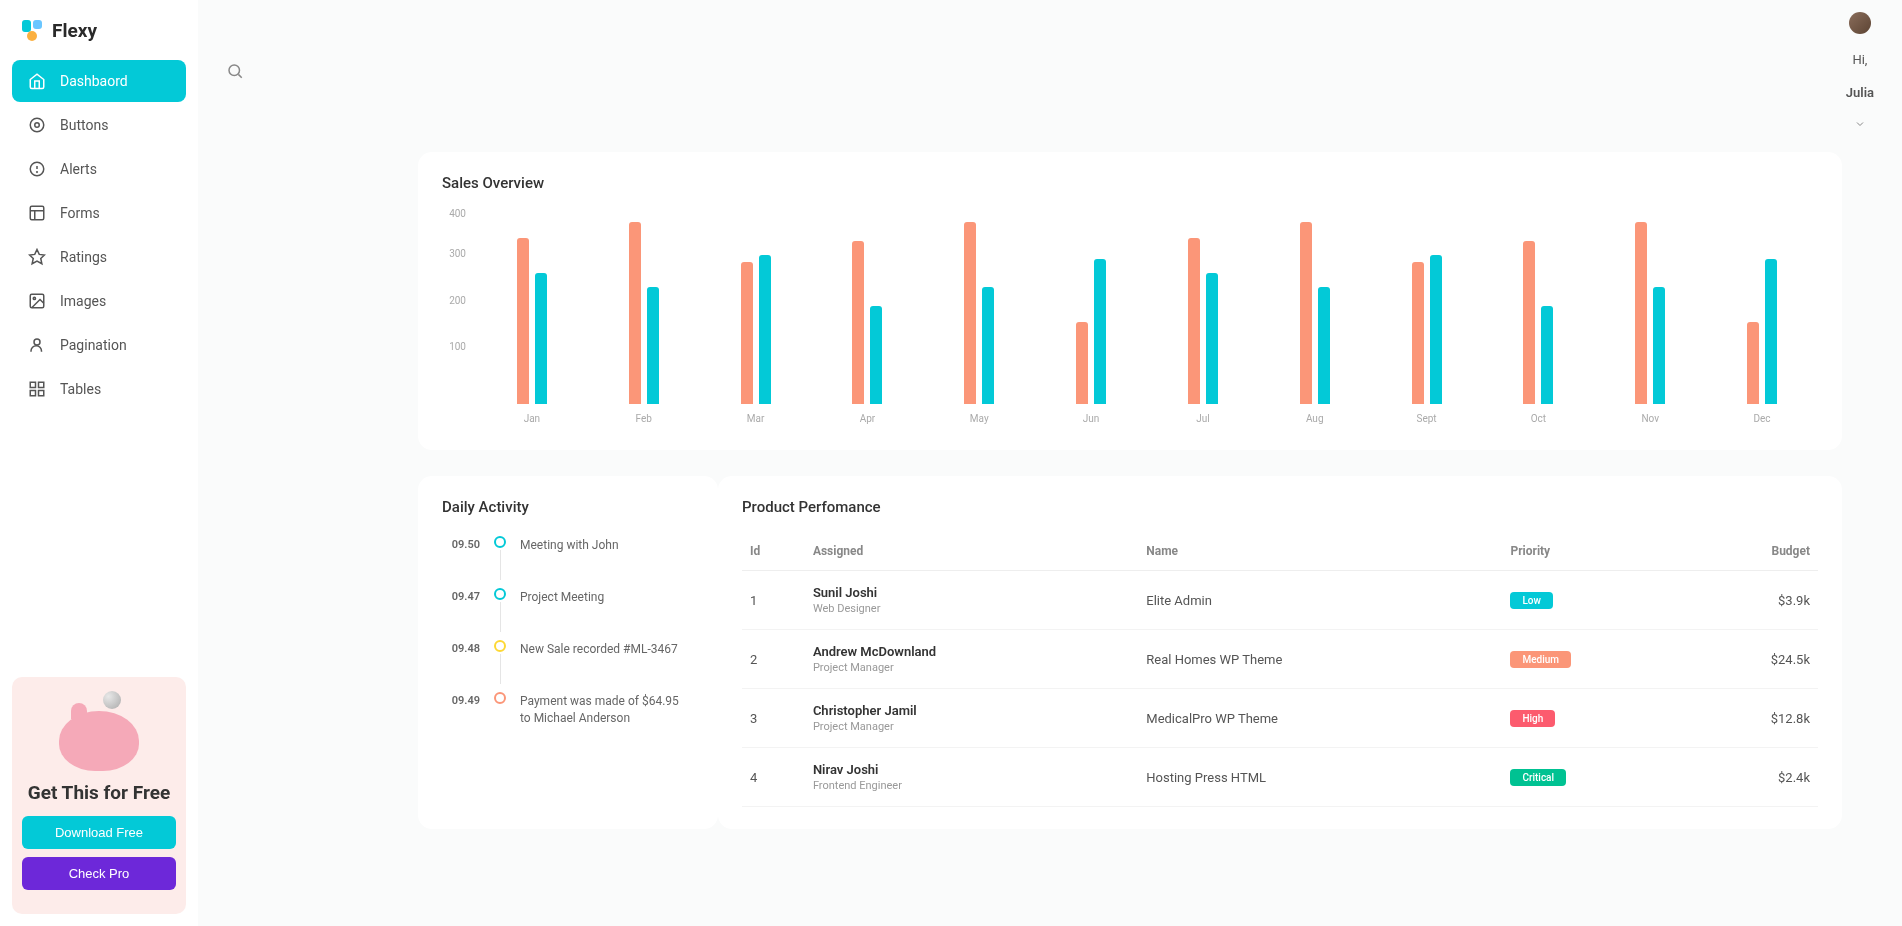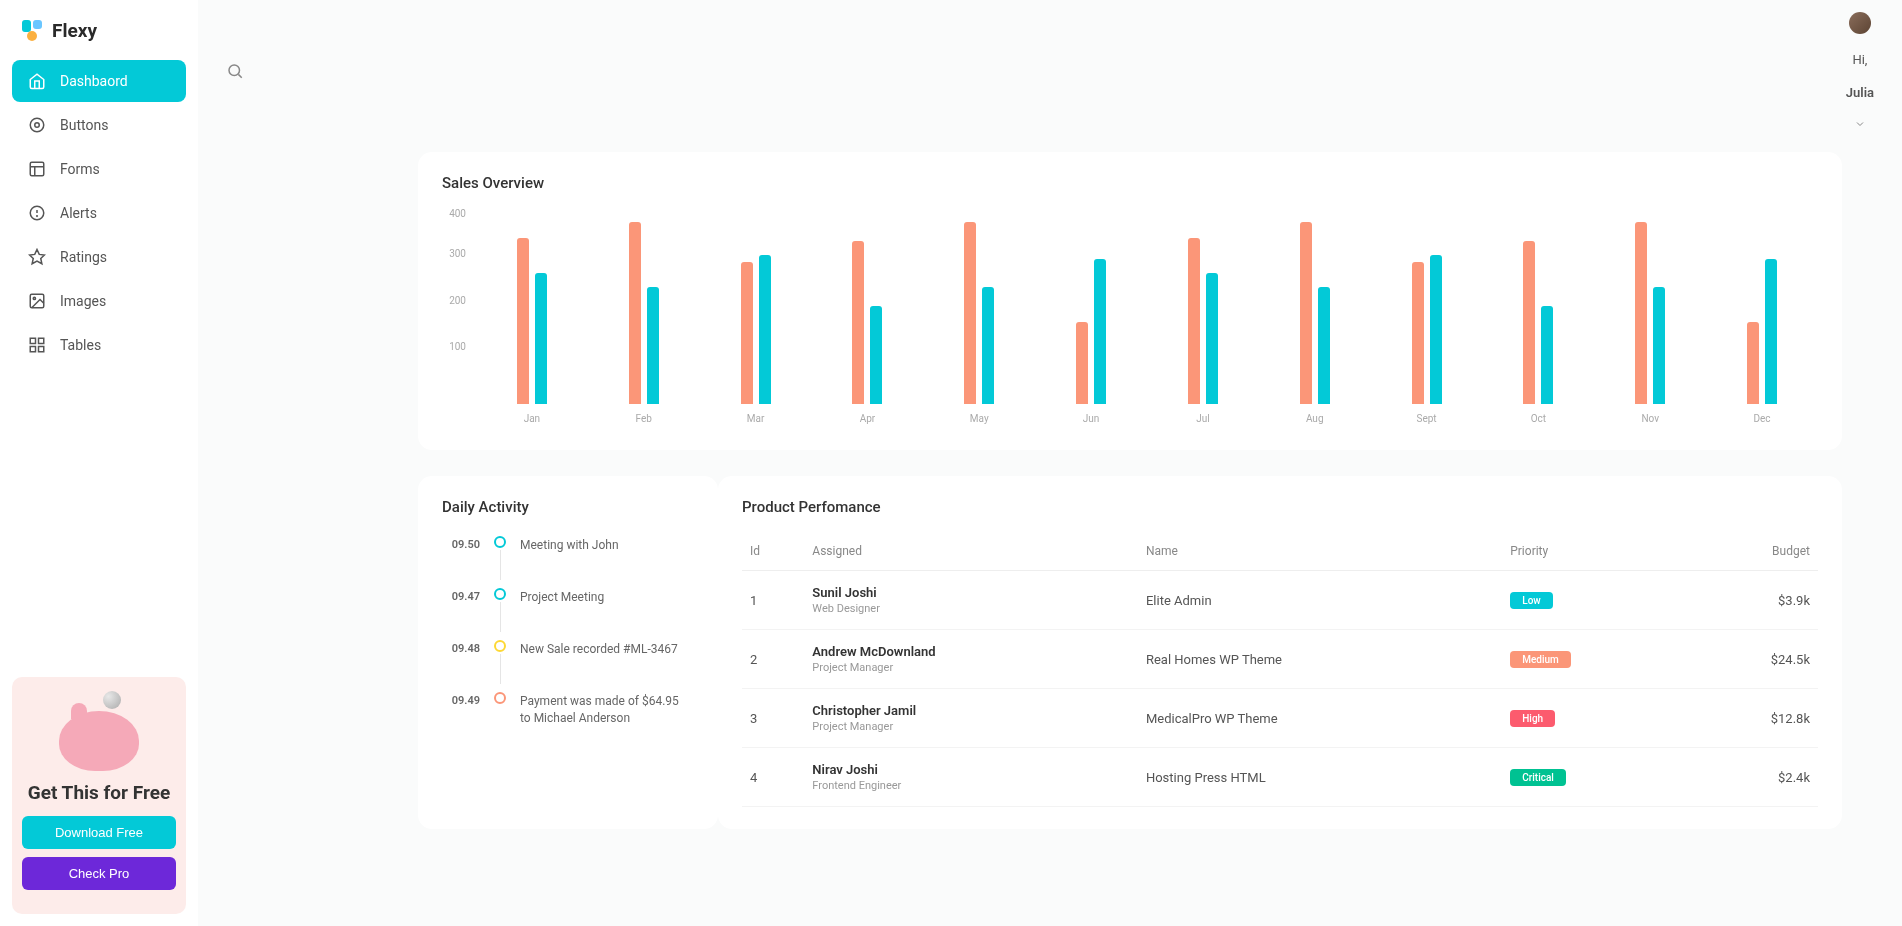--- a/index.html
+++ b/index.html
@@ -42,21 +42,21 @@
 .row2 { display:flex; }
 .card-activity { width:300px; }
 .card-perf { flex:1; }
 .timeline-item { display:flex; gap:14px; margin-bottom:8px; align-items:flex-start; }
 .timeline-time { width:38px; font-size:11px; color:#666; font-weight:600; padding-top:2px; text-align:right; }
 .timeline-marker { display:flex; flex-direction:column; align-items:center; }
 .dot { width:12px; height:12px; border-radius:50%; border:2px solid; background:#fff; }
 .line { width:1px; flex:1; min-height:30px; background:#e5e5e5; margin-top:2px; }
 .timeline-text { font-size:12px; color:#666; max-width:170px; padding-top:1px; line-height:1.4; }
 table { width:100%; border-collapse:collapse; }
-th { text-align:left; font-weight:400; font-size:12px; color:#888; padding:12px 8px; border-bottom:1px solid #eee; }
+th { text-align:left; font-weight:700; font-size:12px; color:#888; padding:12px 8px; border-bottom:1px solid #eee; }
 th:last-child, td:last-child { text-align:right; }
 td { padding:14px 8px; border-bottom:1px solid #f3f3f3; font-size:13px; color:#555; vertical-align:middle; }
 .pname { font-weight:600; color:#333; font-size:13px; }
 .prole { font-size:11px; color:#999; margin-top:2px; }
 .badge { display:inline-block; padding:3px 12px; border-radius:4px; color:#fff; font-size:10px; font-weight:500; }
 svg { display:block; }
 </style>
 </head>
 <body>
 
@@ -86,54 +86,63 @@
           <svg width="18" height="18" viewBox="0 0 24 24" fill="none" stroke="currentColor" stroke-width="2">
             <circle cx="12" cy="12" r="9"></circle>
             <circle cx="12" cy="12" r="3"></circle>
           </svg>
         </span>
         <span class="nav-label">Buttons</span>
       </div>
       <div class="nav-item">
         <span class="nav-icon">
           <svg width="18" height="18" viewBox="0 0 24 24" fill="none" stroke="currentColor" stroke-width="2">
+            <circle cx="12" cy="12" r="9"></circle>
+            <line x1="12" y1="8" x2="12" y2="12"></line>
+            <circle cx="12" cy="16" r="0.5" fill="currentColor"></circle>
+          </svg>
+        </span>
+        <span class="nav-label">Alerts</span>
+      </div>
+      <div class="nav-item">
+        <span class="nav-icon">
+          <svg width="18" height="18" viewBox="0 0 24 24" fill="none" stroke="currentColor" stroke-width="2">
             <rect x="3" y="3" width="18" height="18" rx="2"></rect>
             <line x1="3" y1="9" x2="21" y2="9"></line>
             <line x1="9" y1="9" x2="9" y2="21"></line>
           </svg>
         </span>
         <span class="nav-label">Forms</span>
       </div>
       <div class="nav-item">
         <span class="nav-icon">
           <svg width="18" height="18" viewBox="0 0 24 24" fill="none" stroke="currentColor" stroke-width="2">
-            <circle cx="12" cy="12" r="9"></circle>
-            <line x1="12" y1="8" x2="12" y2="12"></line>
-            <circle cx="12" cy="16" r="0.5" fill="currentColor"></circle>
-          </svg>
-        </span>
-        <span class="nav-label">Alerts</span>
-      </div>
-      <div class="nav-item">
-        <span class="nav-icon">
-          <svg width="18" height="18" viewBox="0 0 24 24" fill="none" stroke="currentColor" stroke-width="2">
             <polygon points="12 2 15 8.5 22 9.3 17 14 18.5 21 12 17.5 5.5 21 7 14 2 9.3 9 8.5"></polygon>
           </svg>
         </span>
         <span class="nav-label">Ratings</span>
       </div>
       <div class="nav-item">
         <span class="nav-icon">
           <svg width="18" height="18" viewBox="0 0 24 24" fill="none" stroke="currentColor" stroke-width="2">
             <rect x="3" y="3" width="18" height="18" rx="2"></rect>
             <circle cx="8.5" cy="8.5" r="1.5"></circle>
             <path d="M21 15l-5-5L5 21"></path>
           </svg>
         </span>
         <span class="nav-label">Images</span>
+      </div>
+      <div class="nav-item">
+        <span class="nav-icon">
+          <svg width="18" height="18" viewBox="0 0 24 24" fill="none" stroke="currentColor" stroke-width="2">
+            <circle cx="12" cy="8" r="4"></circle>
+            <path d="M4 21v-1a7 7 0 0 1 14 0v1"></path>
+          </svg>
+        </span>
+        <span class="nav-label">Pagination</span>
       </div>
       <div class="nav-item">
         <span class="nav-icon">
           <svg width="18" height="18" viewBox="0 0 24 24" fill="none" stroke="currentColor" stroke-width="2">
             <rect x="3" y="3" width="7" height="7"></rect>
             <rect x="14" y="3" width="7" height="7"></rect>
             <rect x="3" y="14" width="7" height="7"></rect>
             <rect x="14" y="14" width="7" height="7"></rect>
           </svg>
         </span>

